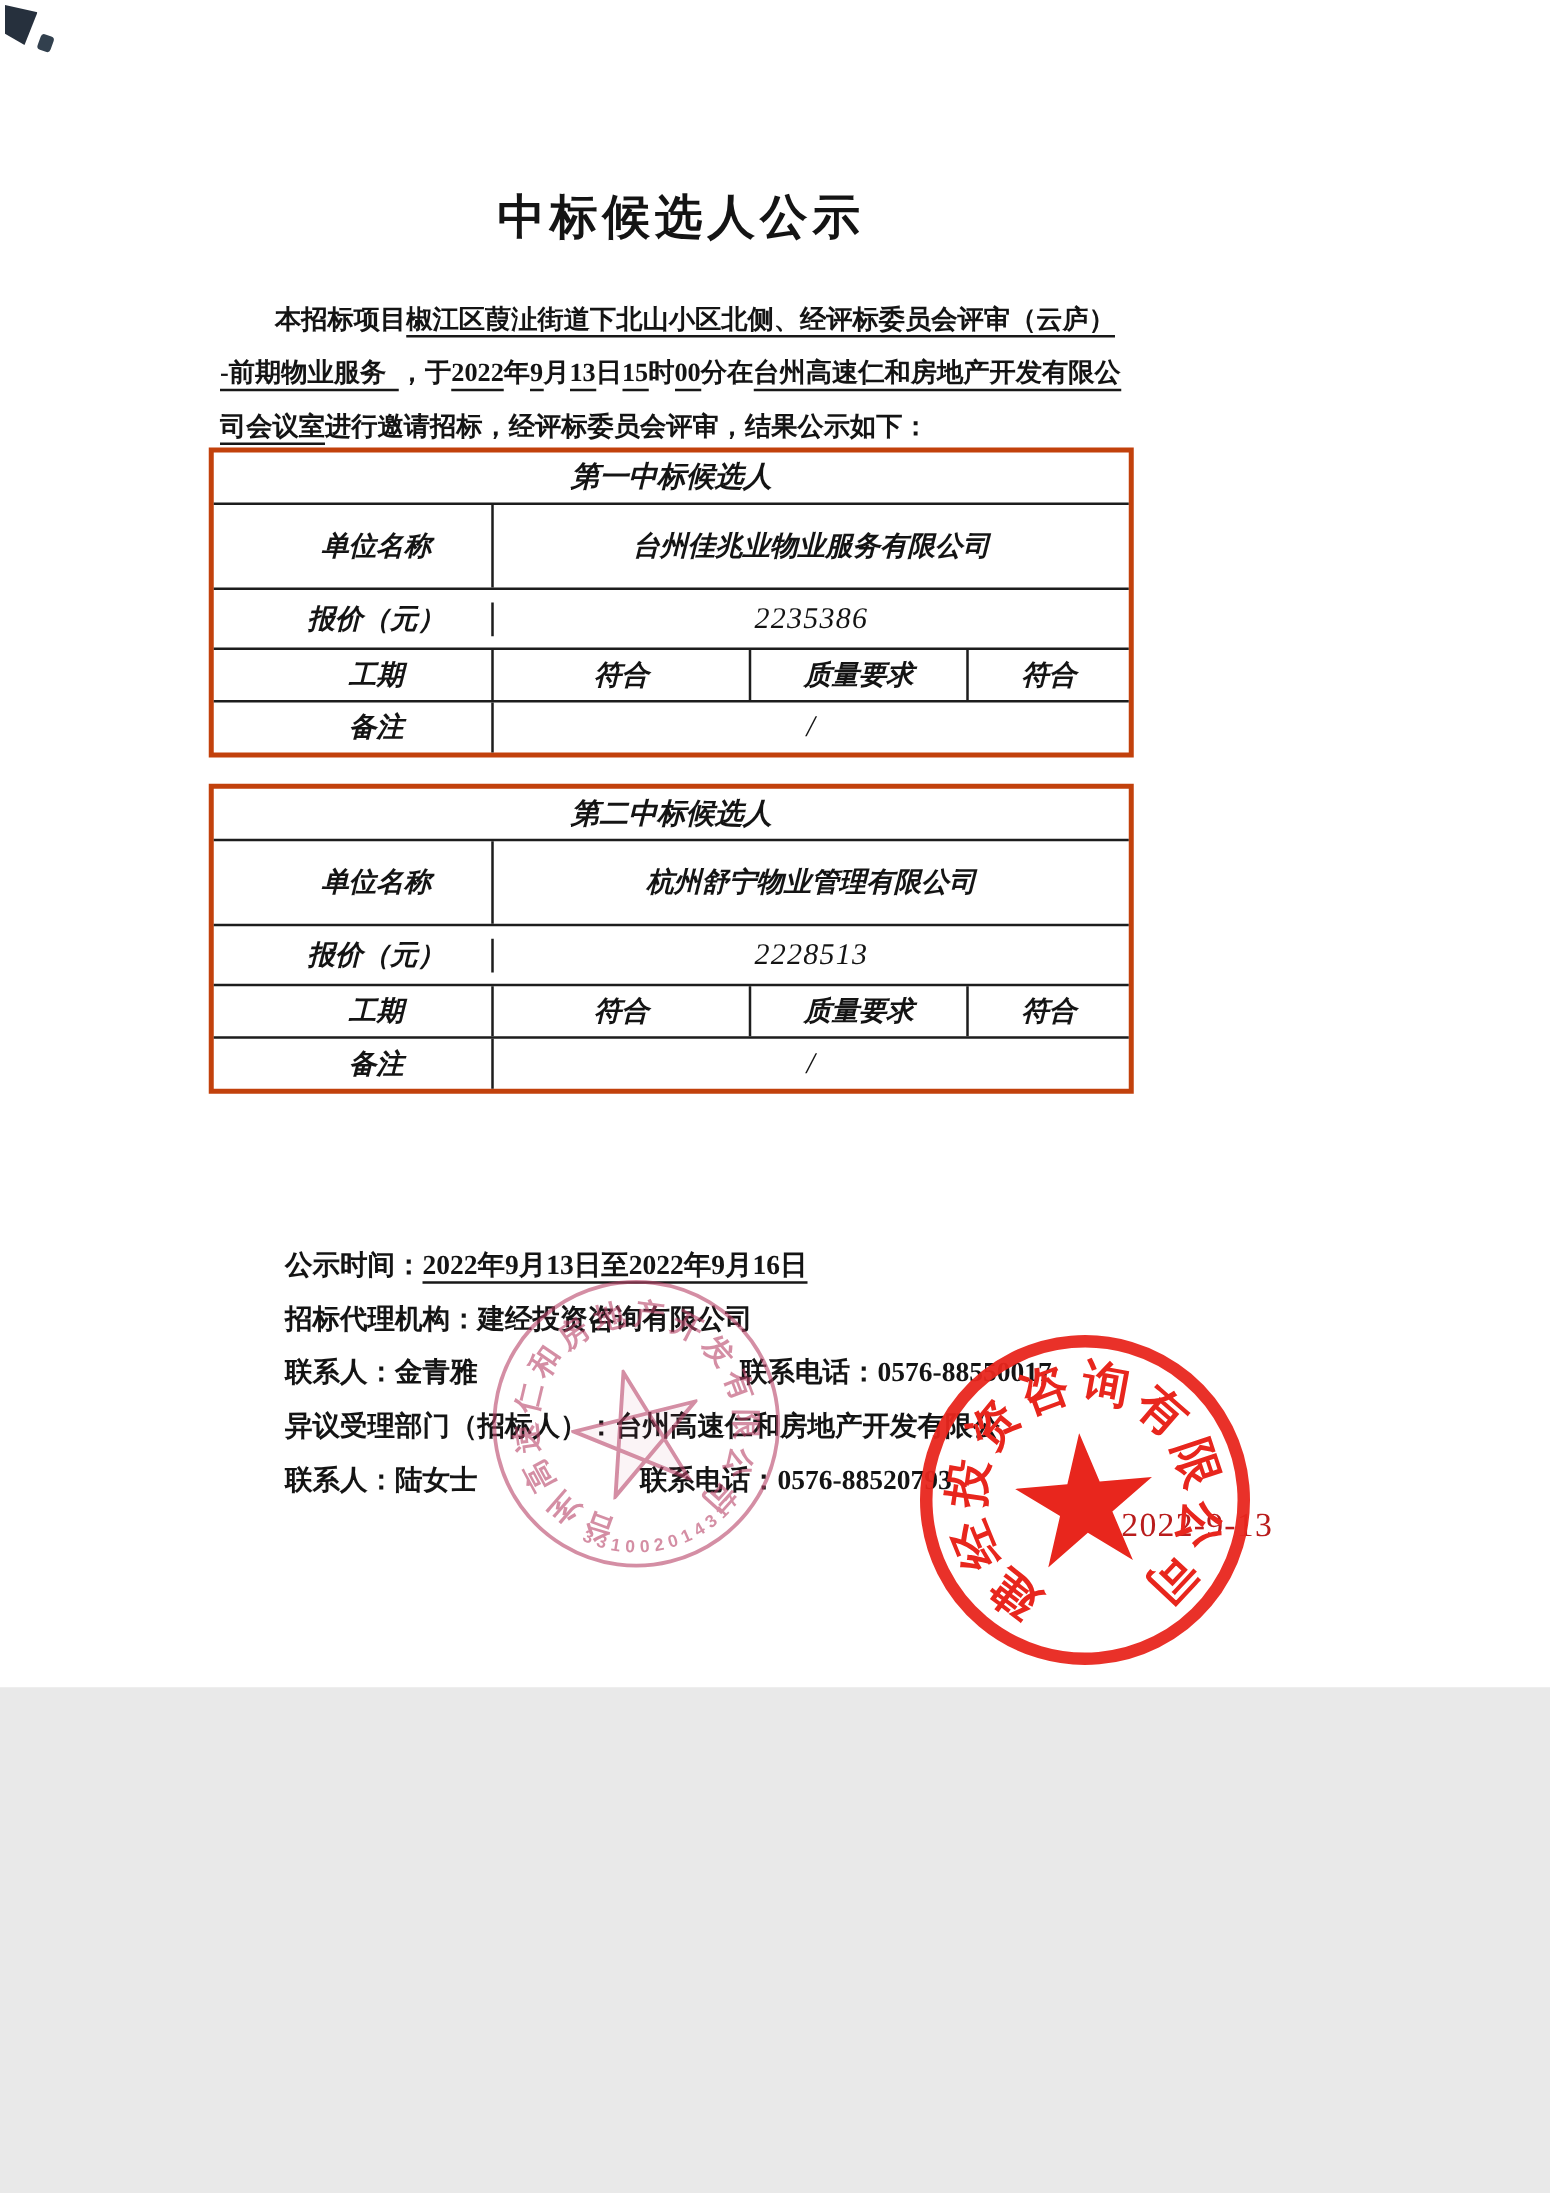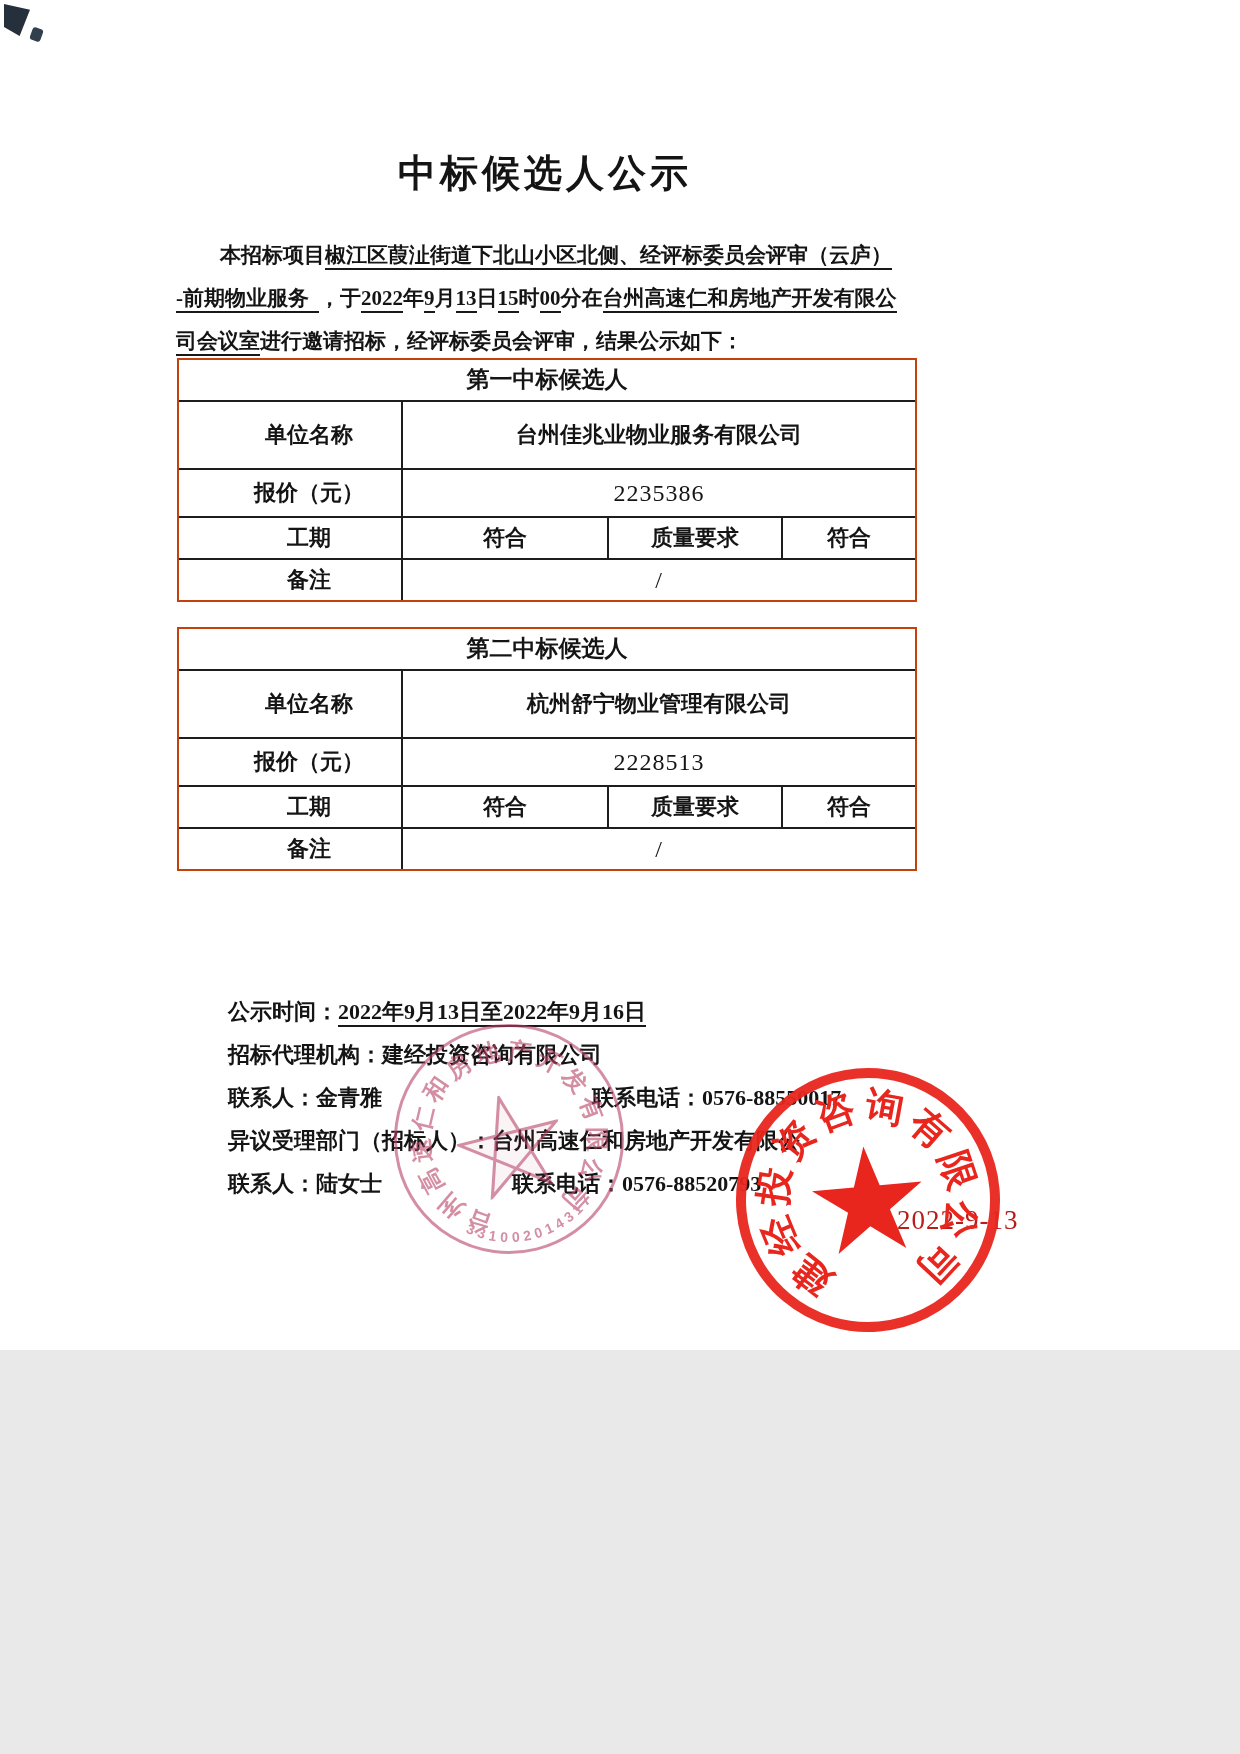--- a/index.html
+++ b/index.html
@@ -17,27 +17,27 @@
     font-family:"Liberation Sans",sans-serif;font-weight:700;font-size:38px;letter-spacing:4px;
   }
 
   .intro{position:absolute;left:176px;top:234px;width:760px;font-size:21px;font-weight:600;}
   .intro .line{height:43px;line-height:43px;white-space:nowrap;}
   .intro .indent{padding-left:44px;}
   .u{border-bottom:2px solid #181818;padding-bottom:1px;}
   .usp{padding-right:10px;}
 
   .doc-table{
-    position:absolute;left:177px;width:740px;border:2px solid #c2410c;
-    font-weight:600;box-sizing:border-box;background:transparent;
+    position:absolute;left:167px;width:740px;border:4px solid #c2410c;
+    font-weight:600;box-sizing:border-box;background:transparent;font-style:italic;
   }
   #table1{top:358px;} #table2{top:627px;}
   .t-header{height:40px;line-height:40px;text-align:center;font-size:23px;}
   .t-row{display:flex;border-top:2px solid #1d1d1d;padding-left:38px;}
-  .r-unit{height:66px;} .r-price{height:46px;} .r-spec{height:40px;} .r-remark{height:40px;}
+  .r-unit{height:66px;} .r-price{height:46px;align-items:center;} .r-spec{height:40px;} .r-remark{height:40px;}
   .cell{display:flex;align-items:center;justify-content:center;border-left:2px solid #1d1d1d;box-sizing:border-box;}
   .cell:first-child{border-left:none;}
   .c-label{width:184px;flex:none;font-size:22px;}
   .c-l2{width:206px;flex:none;font-size:22px;}
   .c-l3{width:174px;flex:none;font-size:22px;}
   .c-grow{flex:1;font-size:22px;}
   .num{font-weight:400;font-size:24px;letter-spacing:1px;}
 
   .f-line{position:absolute;left:228px;font-size:22px;font-weight:700;white-space:nowrap;z-index:1;}
   #f1{top:997px;} #f2{top:1040px;} #f3{top:1083px;} #f4{top:1126px;} #f5{top:1169px;}

